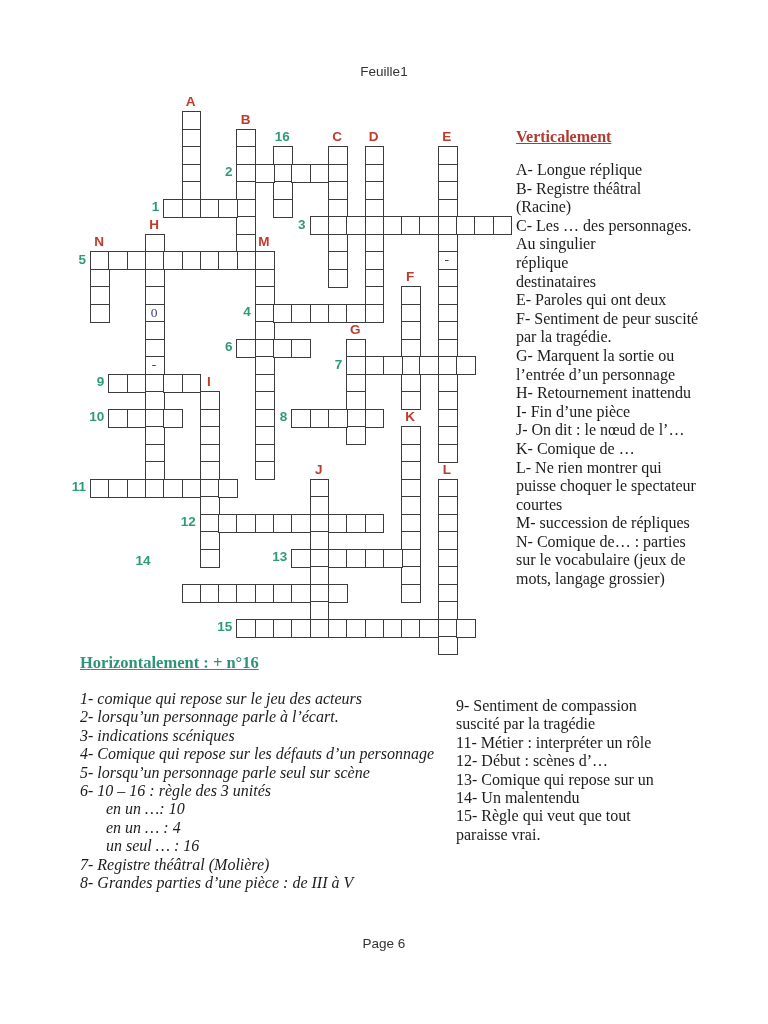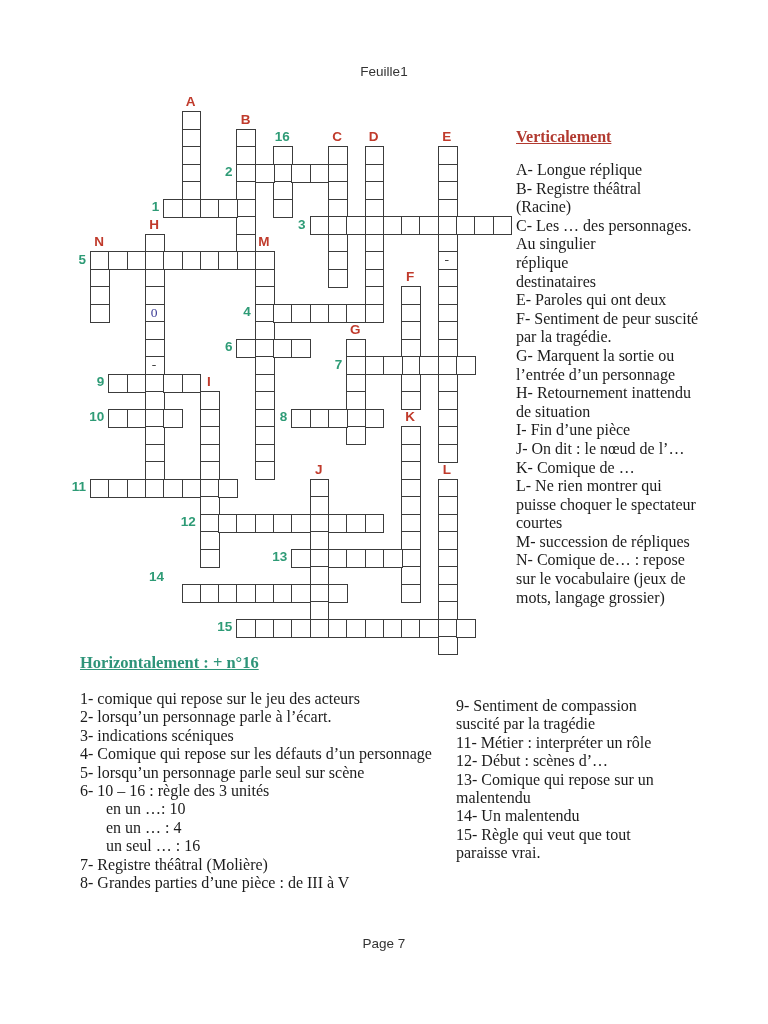--- a/index.html
+++ b/index.html
@@ -19,21 +19,21 @@
   .fchar{position:absolute;width:18.3px;height:17.5px;line-height:17.5px;text-align:center;
         font-family:"Liberation Serif", serif;font-size:13.5px;}
   .fchar.navy{color:#3C3C96;}
   .fchar.dark{color:#3a3a3a;}
   .vclues{position:absolute;left:516px;top:128px;width:215px;}
   .vhead{font-size:16px;font-weight:bold;color:#B23A30;text-decoration:underline;
         margin-bottom:15px;}
   .clue-line{font-size:16px;line-height:18.6px;white-space:nowrap;}
   .hhead{position:absolute;left:80px;top:653px;font-size:16.5px;font-weight:bold;
         color:#2E9479;text-decoration:underline;}
-  .hclues{position:absolute;left:80px;top:690px;}
+  .hclues{position:absolute;left:80px;top:690px;font-style:italic;}
   .hclues .clue-line{line-height:18.4px;}
   .hclues .indent{padding-left:26px;}
   .brclues{position:absolute;left:456px;top:697px;}
   .brclues .clue-line{line-height:18.4px;}
 </style>
 </head>
 <body>
 
 <div class="page">
   <div class="sheet-title">Feuille1</div>
@@ -259,21 +259,21 @@
       <div class="cell" style="left: 291.3px; top: 513.5px;"></div>
       <div class="cell" style="left: 327.9px; top: 513.5px;"></div>
       <div class="cell" style="left: 346.2px; top: 513.5px;"></div>
       <div class="cell" style="left: 364.5px; top: 513.5px;"></div>
       <span class="glabel green" style="left: 245.3px; width: 42px; text-align: right; top: 549.25px;">13</span>
       <div class="cell" style="left: 291.3px; top: 548.5px;"></div>
       <div class="cell" style="left: 327.9px; top: 548.5px;"></div>
       <div class="cell" style="left: 346.2px; top: 548.5px;"></div>
       <div class="cell" style="left: 364.5px; top: 548.5px;"></div>
       <div class="cell" style="left: 382.8px; top: 548.5px;"></div>
-      <span class="glabel green" style="left: 135.5px; width: 42px; text-align: center; top: 569px;">14</span>
+      <span class="glabel green" style="left: 135.5px; width: 42px; text-align: left; top: 553px;">14</span>
       <div class="cell" style="left: 181.5px; top: 583.5px;"></div>
       <div class="cell" style="left: 199.8px; top: 583.5px;"></div>
       <div class="cell" style="left: 218.1px; top: 583.5px;"></div>
       <div class="cell" style="left: 236.4px; top: 583.5px;"></div>
       <div class="cell" style="left: 254.7px; top: 583.5px;"></div>
       <div class="cell" style="left: 273px; top: 583.5px;"></div>
       <div class="cell" style="left: 291.3px; top: 583.5px;"></div>
       <div class="cell" style="left: 327.9px; top: 583.5px;"></div>
       <span class="glabel green" style="left: 190.4px; width: 42px; text-align: right; top: 619.25px;">15</span>
       <div class="cell" style="left: 236.4px; top: 618.5px;"></div>
@@ -302,29 +302,28 @@
         <div class="clue-line">C- Les … des personnages.</div>
         <div class="clue-line">Au singulier</div>
         <div class="clue-line">réplique</div>
         <div class="clue-line">destinataires</div>
         <div class="clue-line">E- Paroles qui ont deux</div>
         <div class="clue-line">F- Sentiment de peur suscité</div>
         <div class="clue-line">par la tragédie.</div>
         <div class="clue-line">G- Marquent la sortie ou</div>
         <div class="clue-line">l’entrée d’un personnage</div>
         <div class="clue-line">H- Retournement inattendu</div>
-        <div class="clue-line">de situation</div>
         <div class="clue-line">I- Fin d’une pièce</div>
         <div class="clue-line">J- On dit : le nœud de l’…</div>
         <div class="clue-line">K- Comique de …</div>
         <div class="clue-line">L- Ne rien montrer qui</div>
         <div class="clue-line">puisse choquer le spectateur</div>
         <div class="clue-line">courtes</div>
         <div class="clue-line">M- succession de répliques</div>
-        <div class="clue-line">N- Comique de… : repose</div>
+        <div class="clue-line">N- Comique de… : parties</div>
         <div class="clue-line">sur le vocabulaire (jeux de</div>
         <div class="clue-line">mots, langage grossier)</div>
       </div>
   </div>
 
   <div class="hhead">Horizontalement : + n°16</div>
   <div id="hlines" class="hclues">
       <div class="clue-line">1- comique qui repose sur le jeu des acteurs</div>
       <div class="clue-line">2- lorsqu’un personnage parle à l’écart.</div>
       <div class="clue-line">3- indications scéniques</div>
@@ -336,20 +335,19 @@
       <div class="clue-line indent">un seul … : 16</div>
       <div class="clue-line">7- Registre théâtral (Molière)</div>
       <div class="clue-line">8- Grandes parties d’une pièce : de III à V</div>
     </div>
   <div id="brlines" class="brclues">
       <div class="clue-line">9- Sentiment de compassion</div>
       <div class="clue-line">suscité par la tragédie</div>
       <div class="clue-line">11- Métier : interpréter un rôle</div>
       <div class="clue-line">12- Début : scènes d’…</div>
       <div class="clue-line">13- Comique qui repose sur un</div>
-      <div class="clue-line">malentendu</div>
       <div class="clue-line">14- Un malentendu</div>
       <div class="clue-line">15- Règle qui veut que tout</div>
       <div class="clue-line">paraisse vrai.</div>
     </div>
 
-  <div class="page-footer">Page 7</div>
+  <div class="page-footer">Page 6</div>
 </div>
 
 </body></html>

